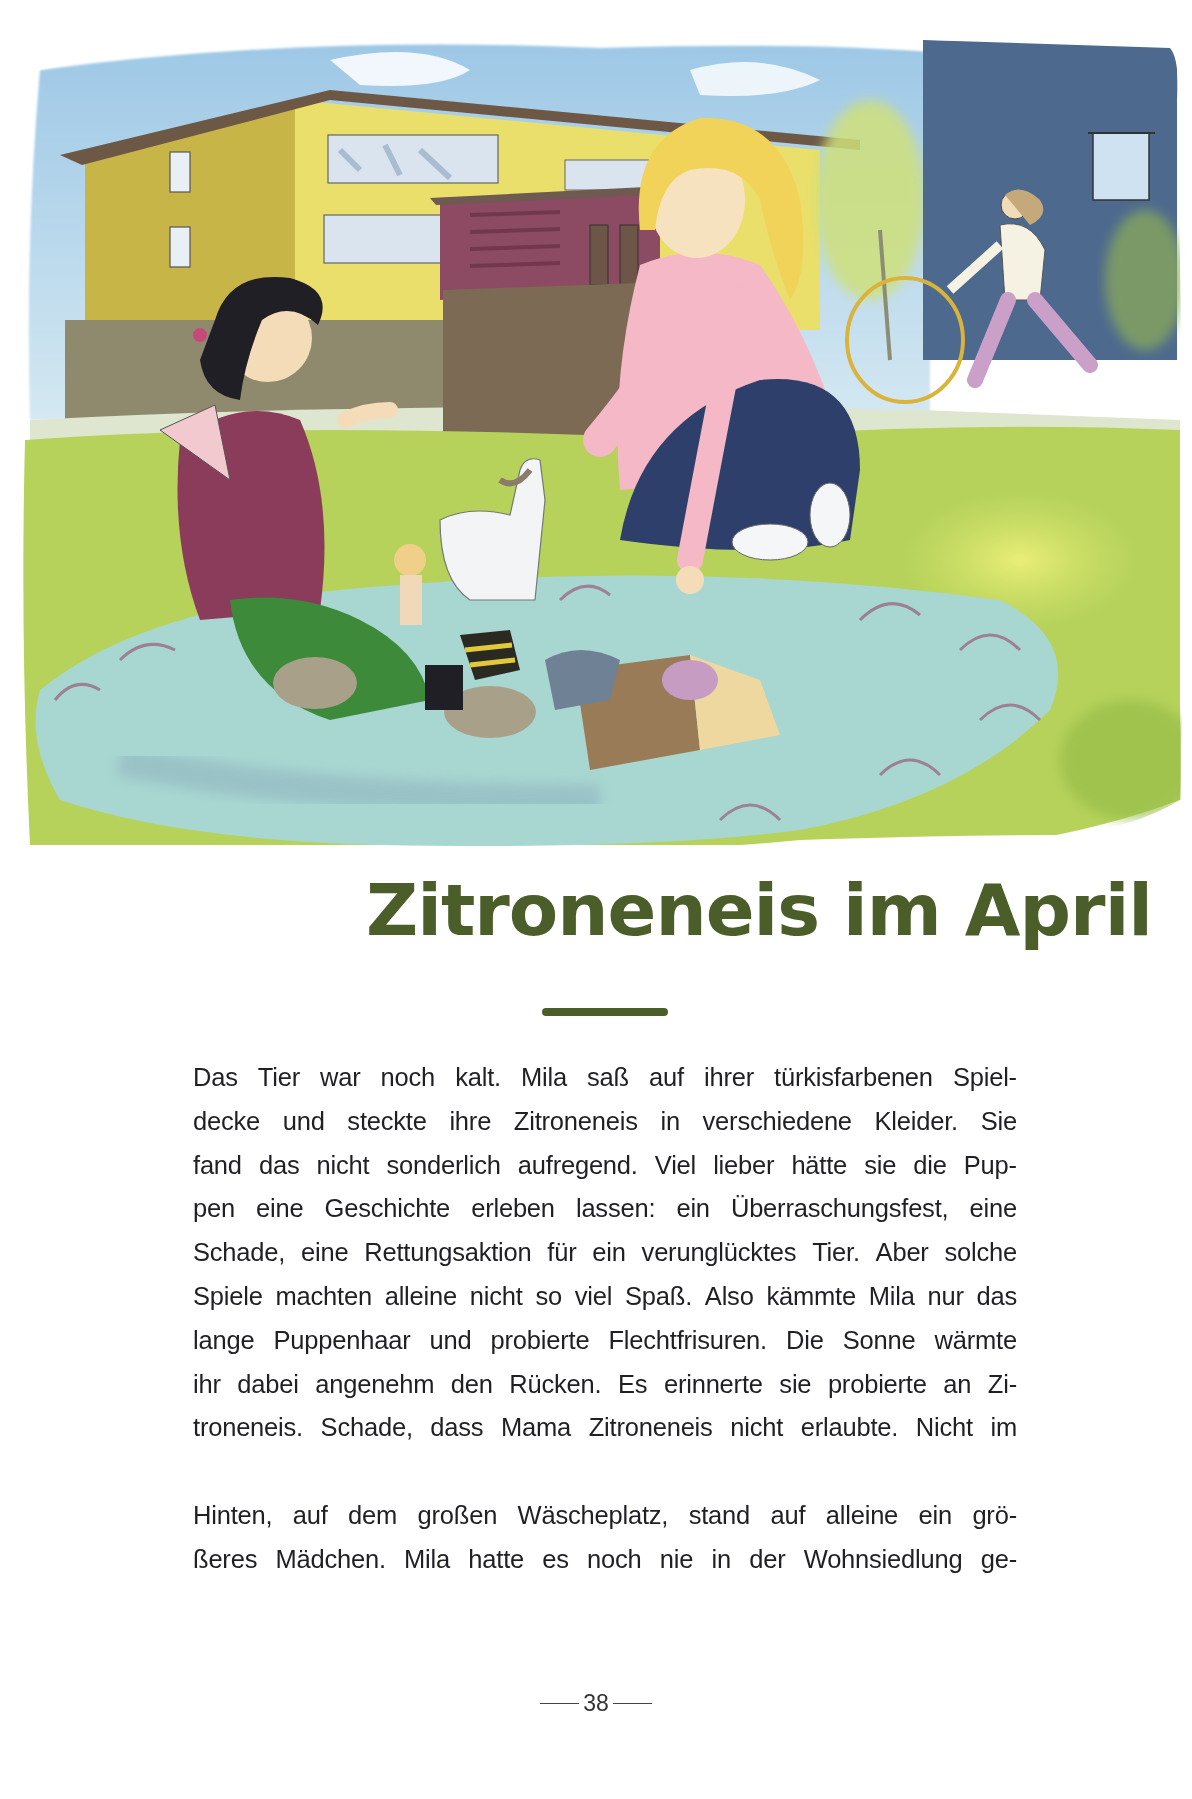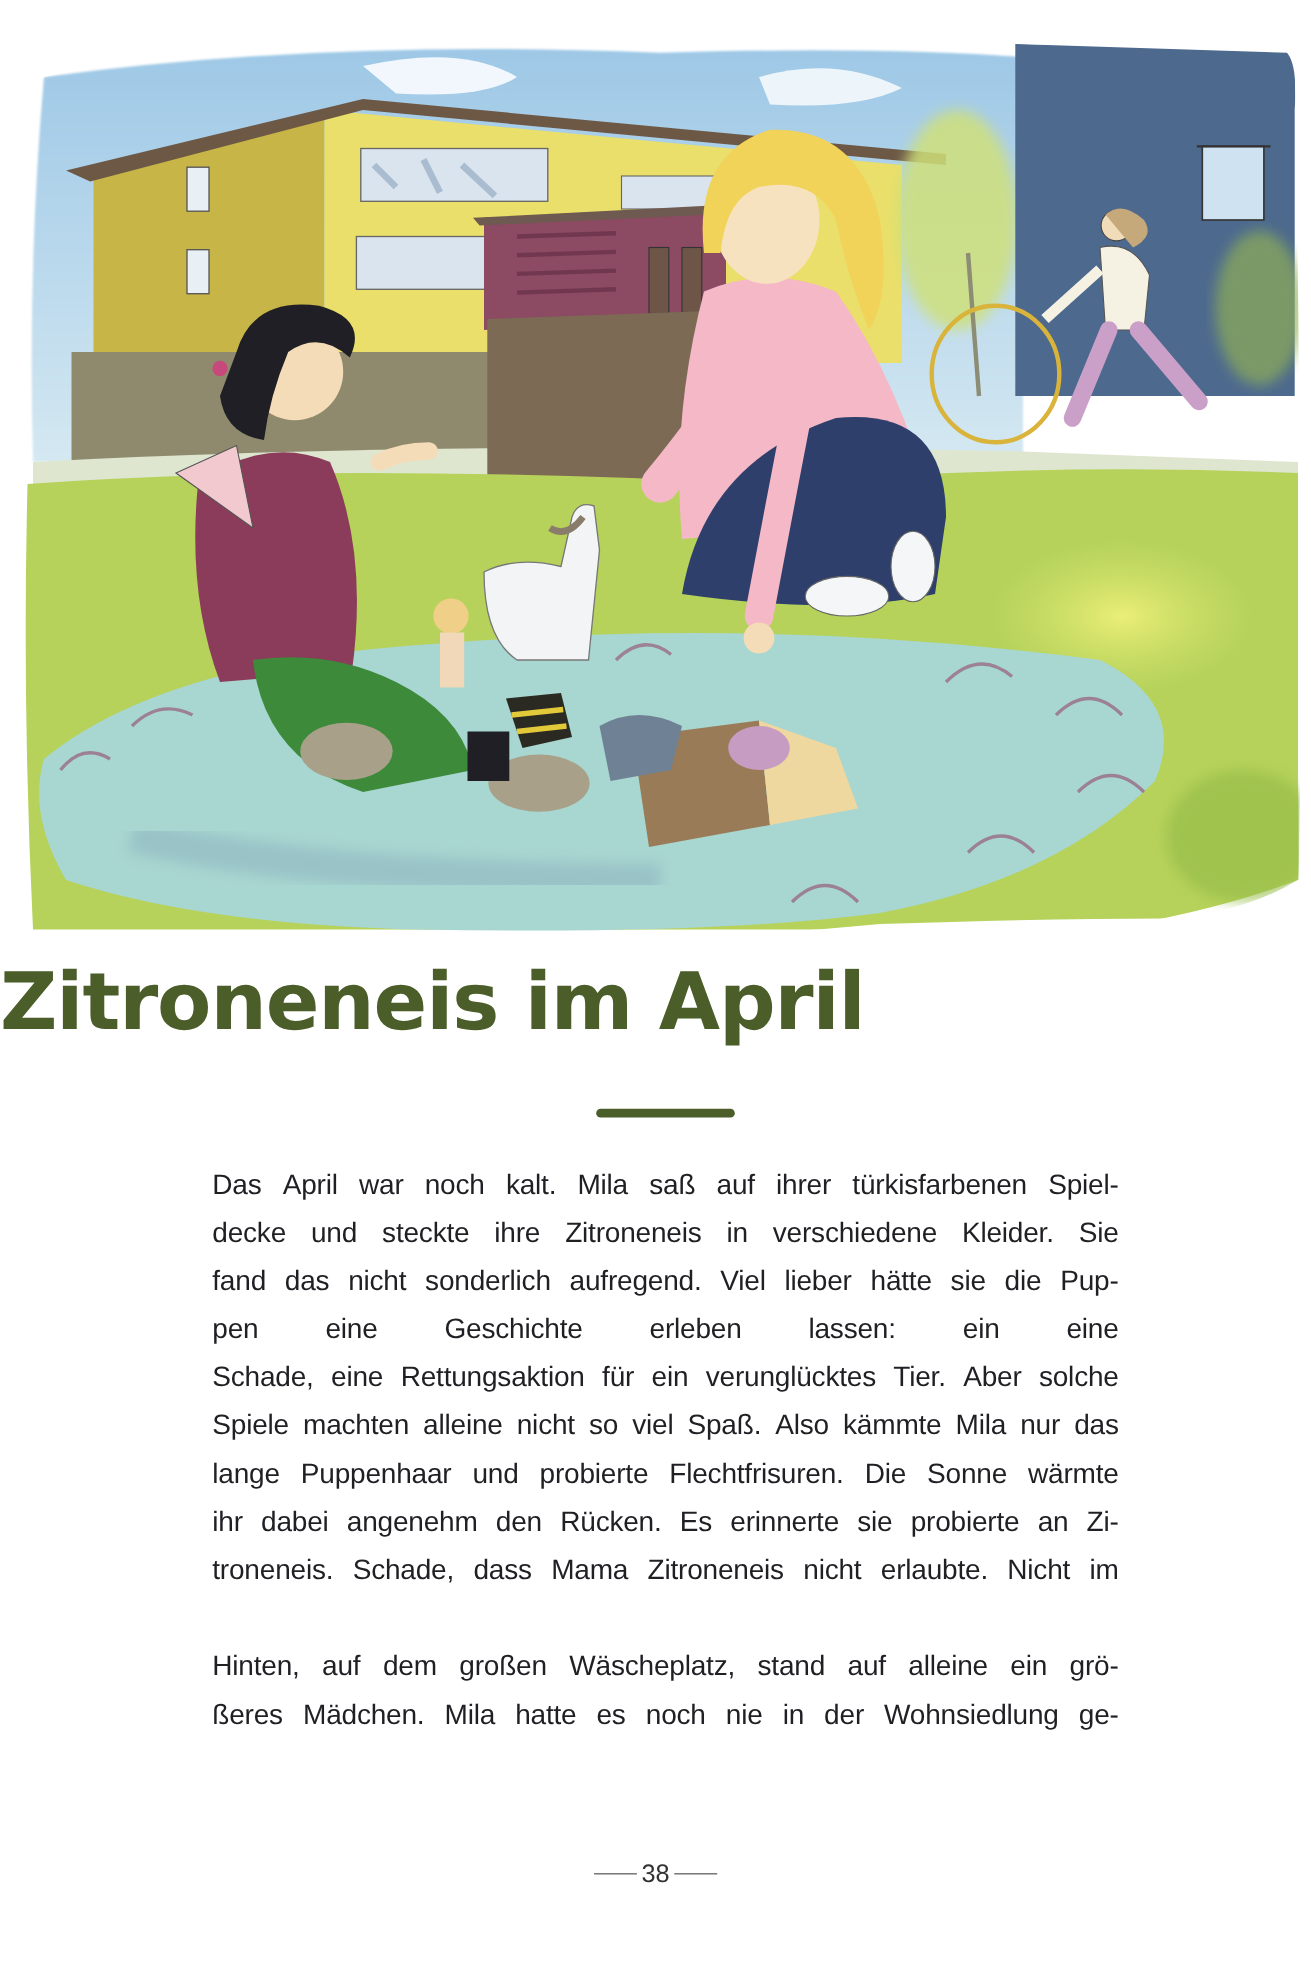--- a/index.html
+++ b/index.html
@@ -1,20 +1,20 @@
 <!DOCTYPE html>
 <html><head>
   <meta charset="utf-8">
   <style>
     html, body { margin: 0; padding: 0; background: #ffffff; }
     body { width: 1192px; height: 1799px; position: relative; overflow: hidden; }
     .illustration { position: absolute; left: 0; top: 0; width: 1192px; height: 860px; }
     .title {
       position: absolute; left: 0; width: 1152px; top: 860px;
-      text-align: left;
+      text-align: right;
       font-family: "DejaVu Sans", sans-serif; font-weight: bold;
       font-size: 72px; letter-spacing: -1px; line-height: 100px;
       color: #4b5e2a;
     }
     .divider {
       position: absolute; left: 542px; top: 1008px; width: 126px; height: 8px;
       border-radius: 4px; background: #4b5e2a;
     }
     .body-text {
       position: absolute; left: 193px; top: 1056px; width: 824px;
@@ -163,21 +163,21 @@
 
 <h1 class="title" style="margin:0;">Zitroneneis im April</h1>
 
 <div class="divider"></div>
 
 <div class="body-text">
   <p class="para">
     <span class="line">
         <span class="fill">
           <span>Das</span>
-          <span>April</span>
+          <span>Tier</span>
           <span>war</span>
           <span>noch</span>
           <span>kalt.</span>
           <span>Mila</span>
           <span>saß</span>
           <span>auf</span>
           <span>ihrer</span>
           <span>türkisfarbenen</span>
           <span>Spiel-</span>
         </span>
@@ -211,20 +211,21 @@
         </span>
       </span>
     <span class="line">
         <span class="fill">
           <span>pen</span>
           <span>eine</span>
           <span>Geschichte</span>
           <span>erleben</span>
           <span>lassen:</span>
           <span>ein</span>
+          <span>Überraschungsfest,</span>
           <span>eine</span>
         </span>
       </span>
     <span class="line">
         <span class="fill">
           <span>Schade,</span>
           <span>eine</span>
           <span>Rettungsaktion</span>
           <span>für</span>
           <span>ein</span>

